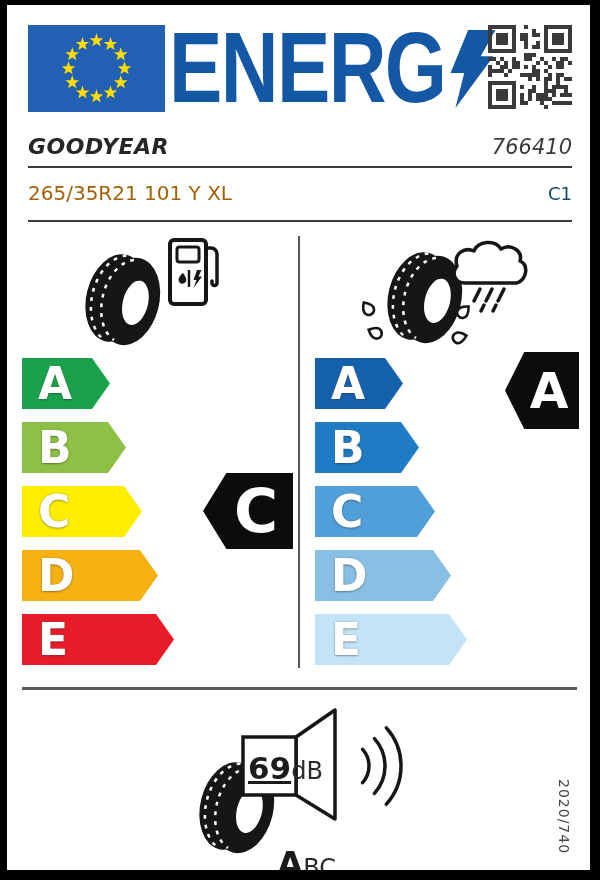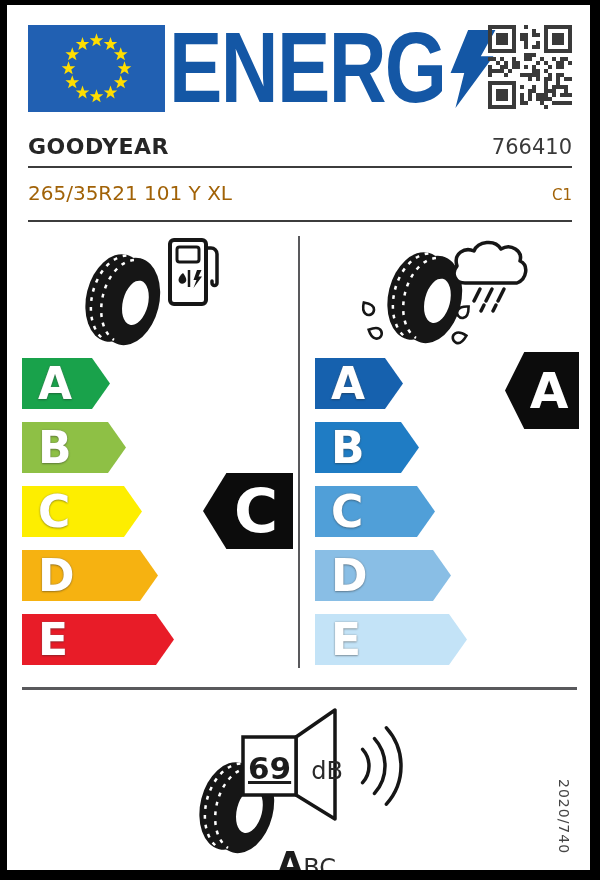--- a/index.html
+++ b/index.html
@@ -12,26 +12,26 @@
   .flag{position:absolute;left:28px;top:25px;width:137px;height:87px;}
   .energ{position:absolute;left:169px;top:21px;height:92px;
          font-family:"Liberation Sans",sans-serif;font-weight:bold;font-size:100px;
          line-height:92px;letter-spacing:-2px;color:#1457A5;
          transform:scaleX(0.80);transform-origin:0 0;white-space:nowrap;}
   .bolt{position:absolute;left:450px;top:30px;}
   .qr{position:absolute;left:488px;top:25px;width:84px;height:84px;}
 
   
   .row{position:absolute;left:28px;right:28px;display:flex;justify-content:space-between;align-items:baseline;}
-  .brand-row{top:134px;}
+  .brand-row{top:134px;font-style:italic;}
   .brand{font-weight:bold;font-size:22px;letter-spacing:0.5px;color:#262626;}
   .article{font-size:21px;color:#3a3a3a;}
   .size-row{top:181px;}
   .size{font-size:20px;color:#a16207;}
-  .tclass{font-size:15px;color:#a16207;text-align:right;}
+  .tclass{font-size:18px;color:#0c4a6e;text-align:right;}
   .hrule{position:absolute;left:28px;width:544px;height:2px;background:#3c3c3c;}
   .rule1{top:166px;}
   .rule2{top:220px;}
   .rule3{position:absolute;left:22px;top:687px;width:555px;height:3px;background:#59595c;}
   .vdivider{position:absolute;left:298px;top:236px;width:2px;height:432px;background:#59595c;}
 
   
   .tire-fuel{position:absolute;left:82px;top:248px;width:84px;height:104px;}
   .pump{position:absolute;left:167px;top:235px;width:56px;height:74px;}
   .tire-wet{position:absolute;left:384px;top:246px;width:84px;height:104px;}
@@ -51,21 +51,21 @@
 
   .indicator{position:absolute;background:#0c0c0c;color:#fff;display:flex;align-items:center;justify-content:center;
              font-weight:bold;z-index:5;
              clip-path:polygon(0 50%, 26% 0, 100% 0, 100% 100%, 26% 100%);}
   .ind-fuel{left:203px;top:473px;width:90px;height:76px;font-size:60px;padding-left:16px;box-sizing:border-box;}
   .ind-wet{left:505px;top:352px;width:74px;height:77px;font-size:50px;padding-left:14px;box-sizing:border-box;}
 
   
   .db{position:absolute;left:248px;top:750px;z-index:3;white-space:nowrap;}
   .db-num{font-weight:bold;font-size:31px;color:#1c1c1c;text-decoration:underline;}
-  .db-unit{font-size:24px;color:#2a2a2a;margin-left:20px;}
+  .db-unit{font-size:24px;color:#2a2a2a;margin-left:0;}
   .abc{position:absolute;left:277px;top:816px;z-index:3;white-space:nowrap;margin-top:28px;}
   .abc-big{font-weight:bold;font-size:34px;color:#1c1c1c;}
   .abc-small{font-size:24px;color:#2a2a2a;}
 
   .reg{position:absolute;left:572px;top:779px;font-size:14px;color:#454545;letter-spacing:1px;
        transform:rotate(90deg);transform-origin:0 0;white-space:nowrap;}
 </style>
 </head>
 <body>
 

